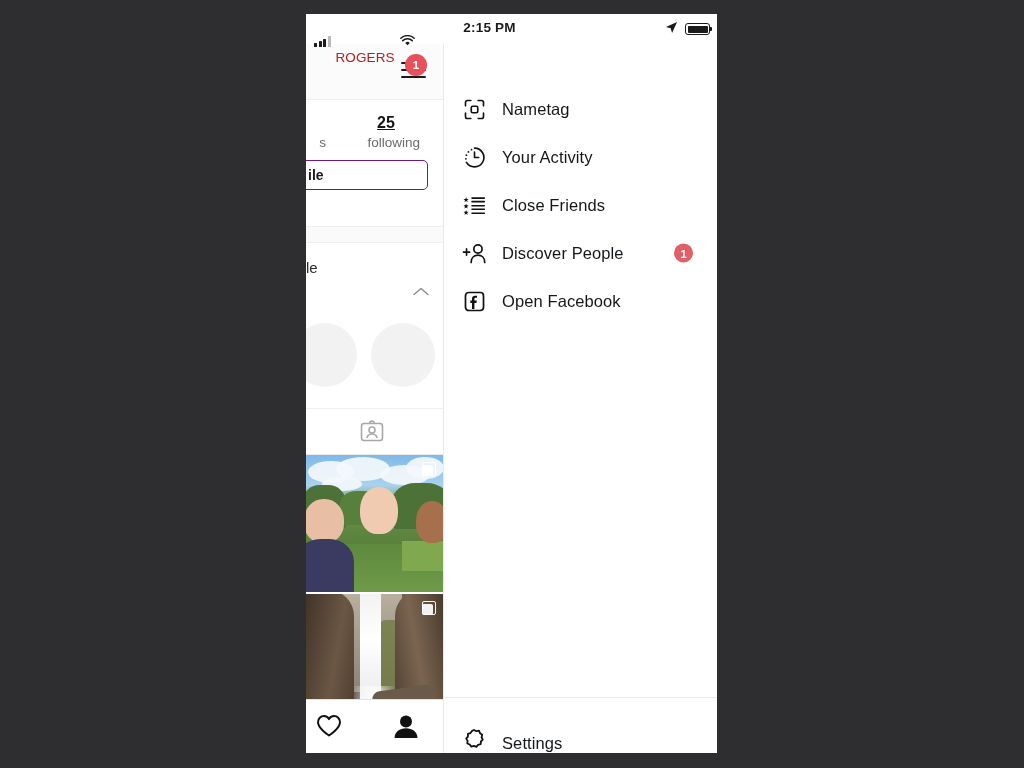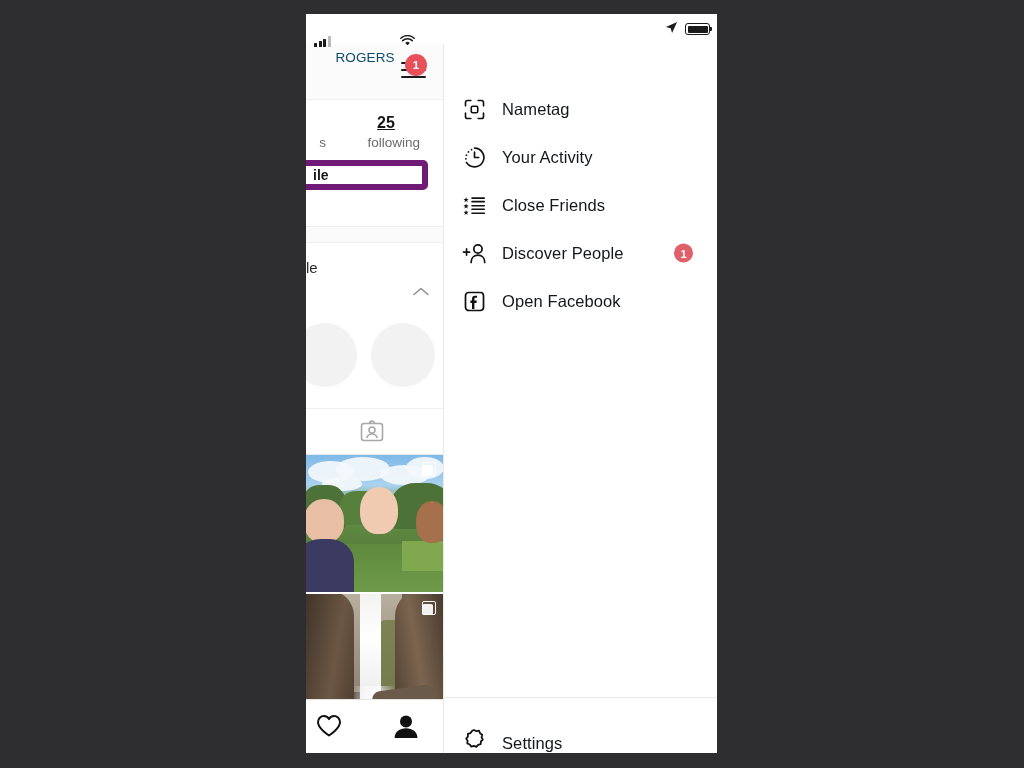--- a/index.html
+++ b/index.html
@@ -35,21 +35,21 @@
     background: #ffffff;
     z-index: 40;
   }
   .sb-left {
     position: absolute;
     left: 8px; top: 4px;
     display: flex; align-items: center; gap: 5px;
   }
   .sb-carrier {
     font-size: 13.5px;
-    color: #0c4a6e;
+    color: #b91c1c;
     letter-spacing: .1px;
     margin-top: 32px;
   }
   .bars { display: flex; align-items: flex-end; gap: 1.5px; height: 11px; }
   .bars i { display:block; width: 3px; background:#1b1b1b; border-radius: .5px; }
   .bars i:nth-child(1){ height:4px; }
   .bars i:nth-child(2){ height:6px; }
   .bars i:nth-child(3){ height:8.5px; }
   .bars i:nth-child(4){ height:11px; background:#b9b9b9; }
   .sb-time {
@@ -136,21 +136,21 @@
     font-size: 13.5px; color: #6b6b6b;
     text-align: right;
   }
   #stat-followers-label { left: -10px; width: 30px; text-align: right; }
   #stat-following-count { left: 46px; width: 68px; text-decoration: underline; }
   #stat-following-label { left: 46px; width: 68px; }
 
   #edit-profile-btn {
     position: absolute; left: -120px; top: 116px;
     width: 242px; height: 30px;
-    border: 6px solid #701a75;
+    border: 1px solid #701a75;
     border-radius: 5px;
     background: #fff;
     display: flex; align-items: center;
     padding-left: 10px;
     box-sizing: border-box;
     font-size: 14px; font-weight: 600; color: #1b1b1b;
   }
   #edit-profile-btn span { position: relative; left: 111px; }
 
   #prof-divider {
@@ -404,20 +404,21 @@
           </span>
         <span class="sb-carrier">ROGERS</span>
         <span>
           <svg width="15" height="12" viewBox="0 0 16 12">
             <path d="M8 10.6 L5.6 8.0 a3.4 3.4 0 0 1 4.8 0 Z" fill="#1b1b1b"></path>
             <path d="M2.9 5.6 a7.4 7.4 0 0 1 10.2 0" stroke="#1b1b1b" stroke-width="1.6" fill="none" stroke-linecap="round"></path>
             <path d="M0.9 3.0 a10.5 10.5 0 0 1 14.2 0" stroke="#1b1b1b" stroke-width="1.6" fill="none" stroke-linecap="round"></path>
           </svg>
         </span>
       </div>
+      <div class="sb-time"><span>2:15 PM</span></div>
       <div class="sb-right">
         <span>
           <svg width="13" height="13" viewBox="0 0 14 14">
             <path d="M13 1 L1 6.4 L6.1 7.9 L7.6 13 Z" fill="#1b1b1b"></path>
           </svg>
         </span>
         <span class="battery">
             <i></i>
           </span>
       </div>

